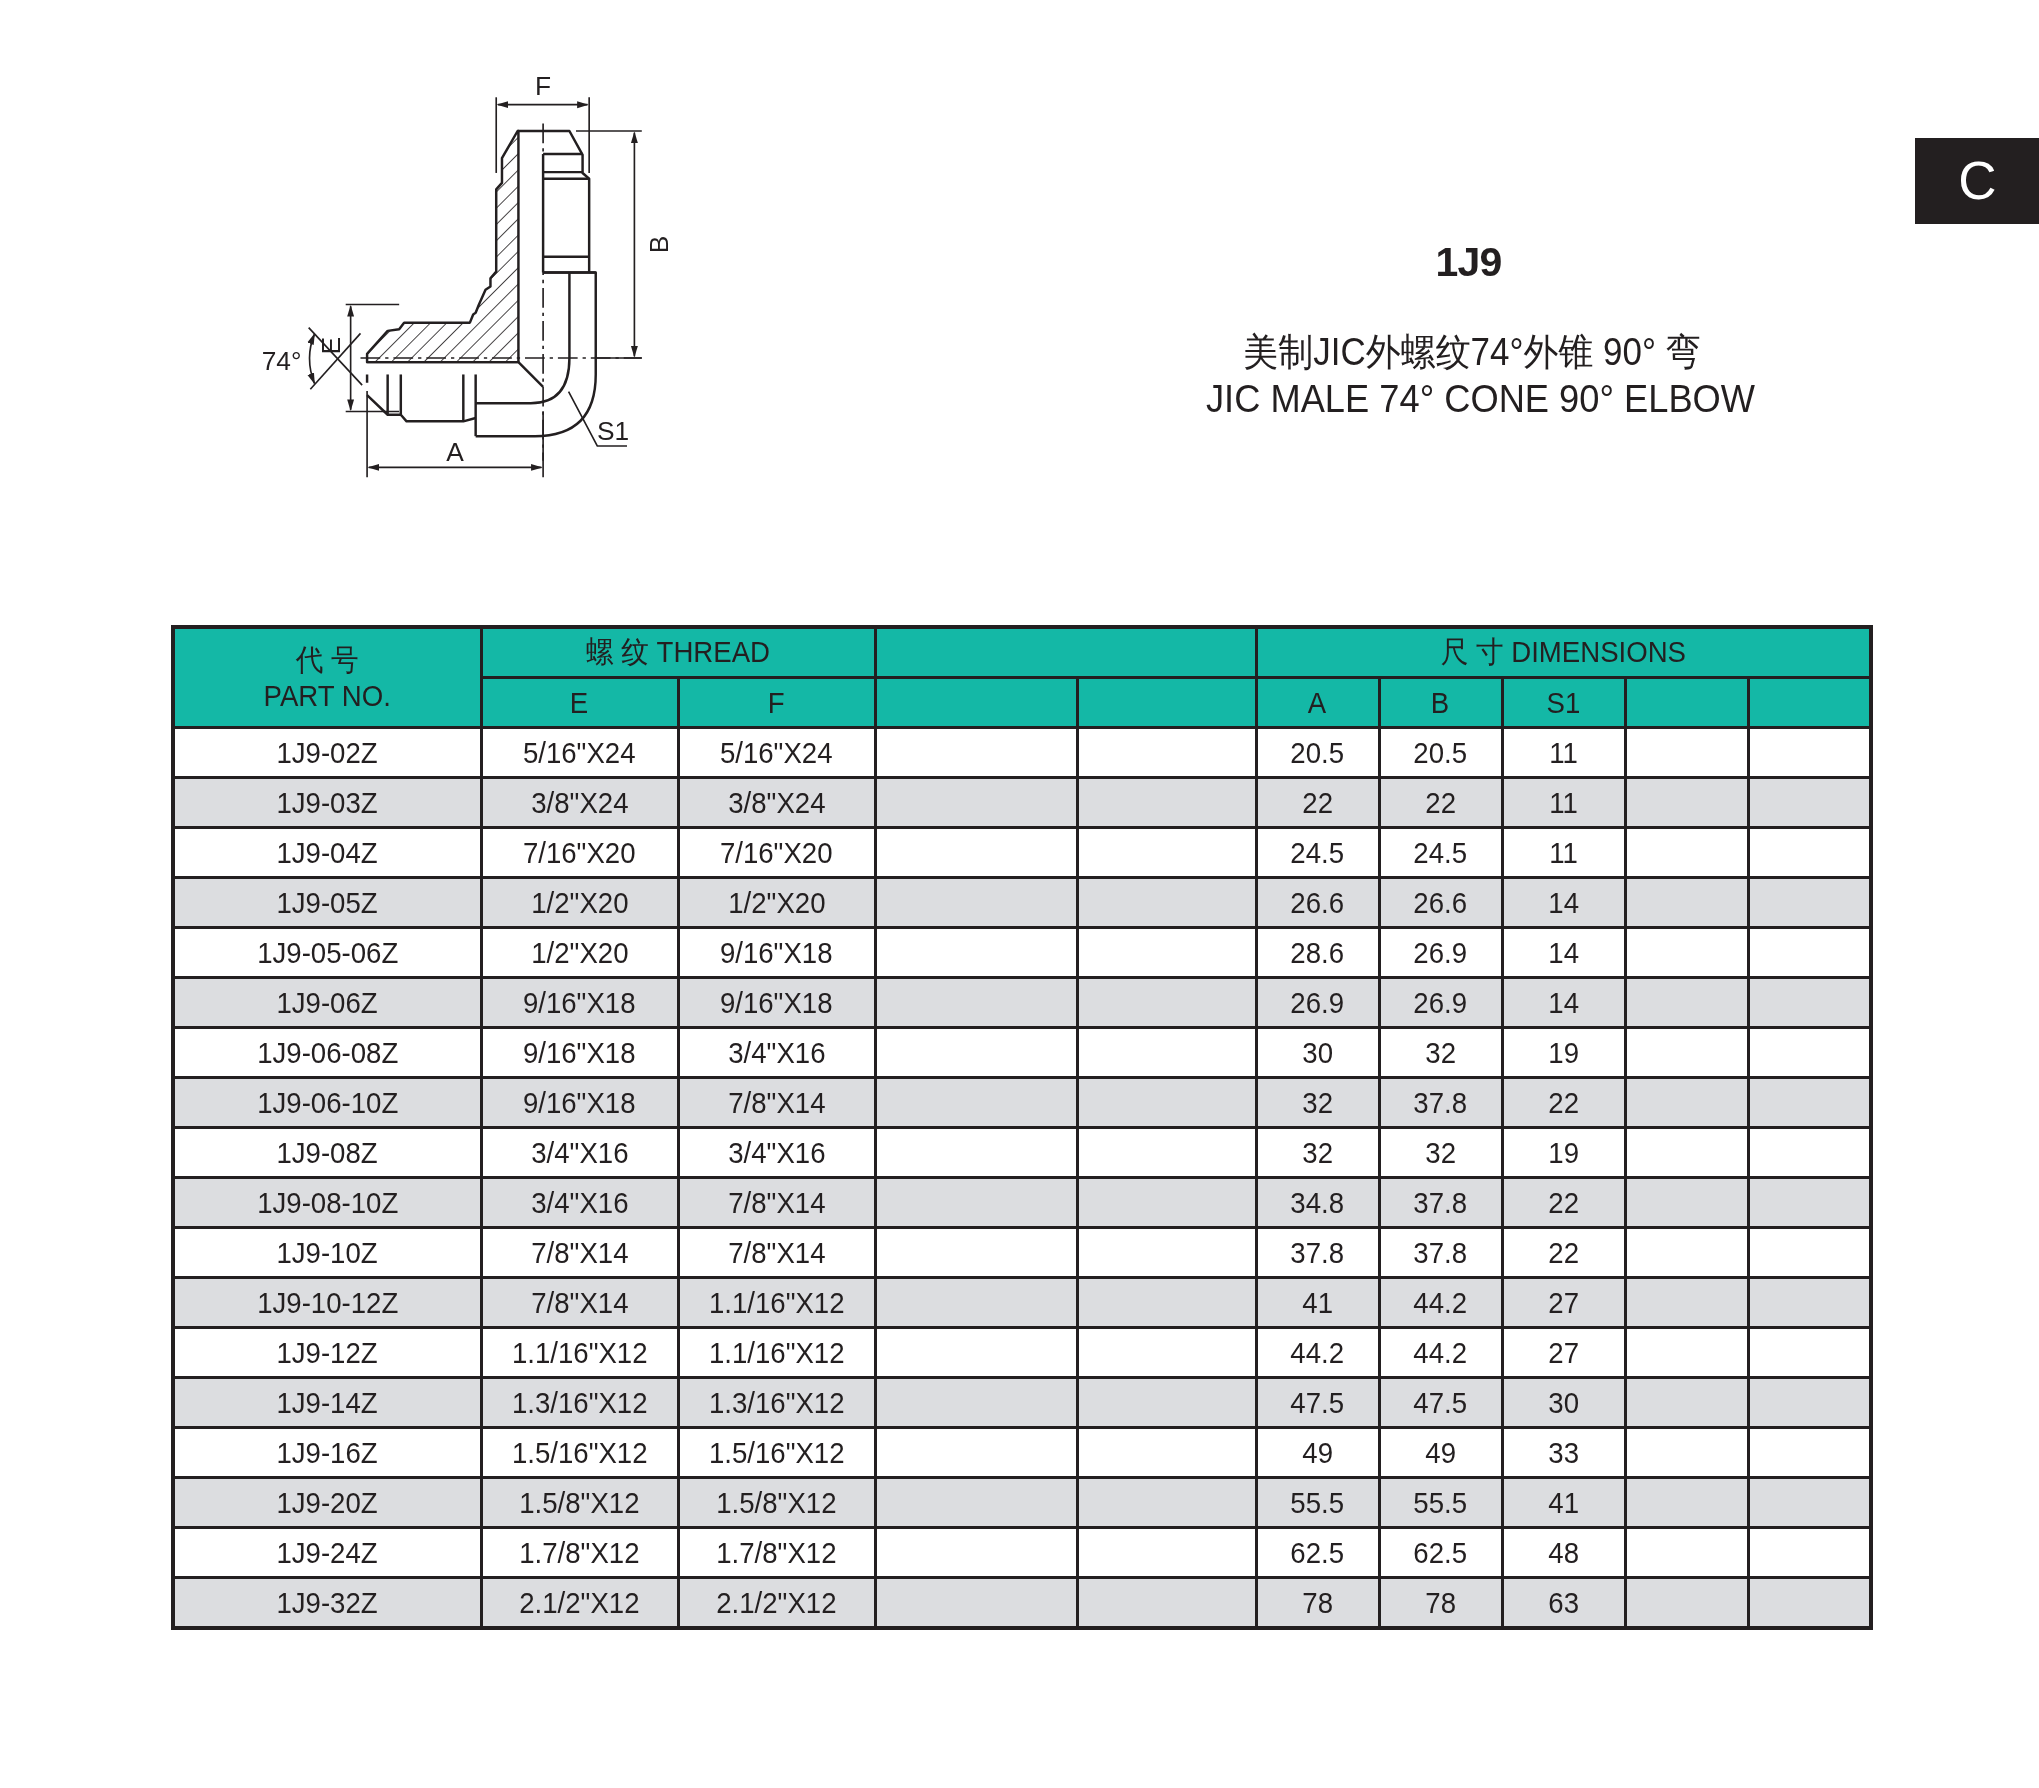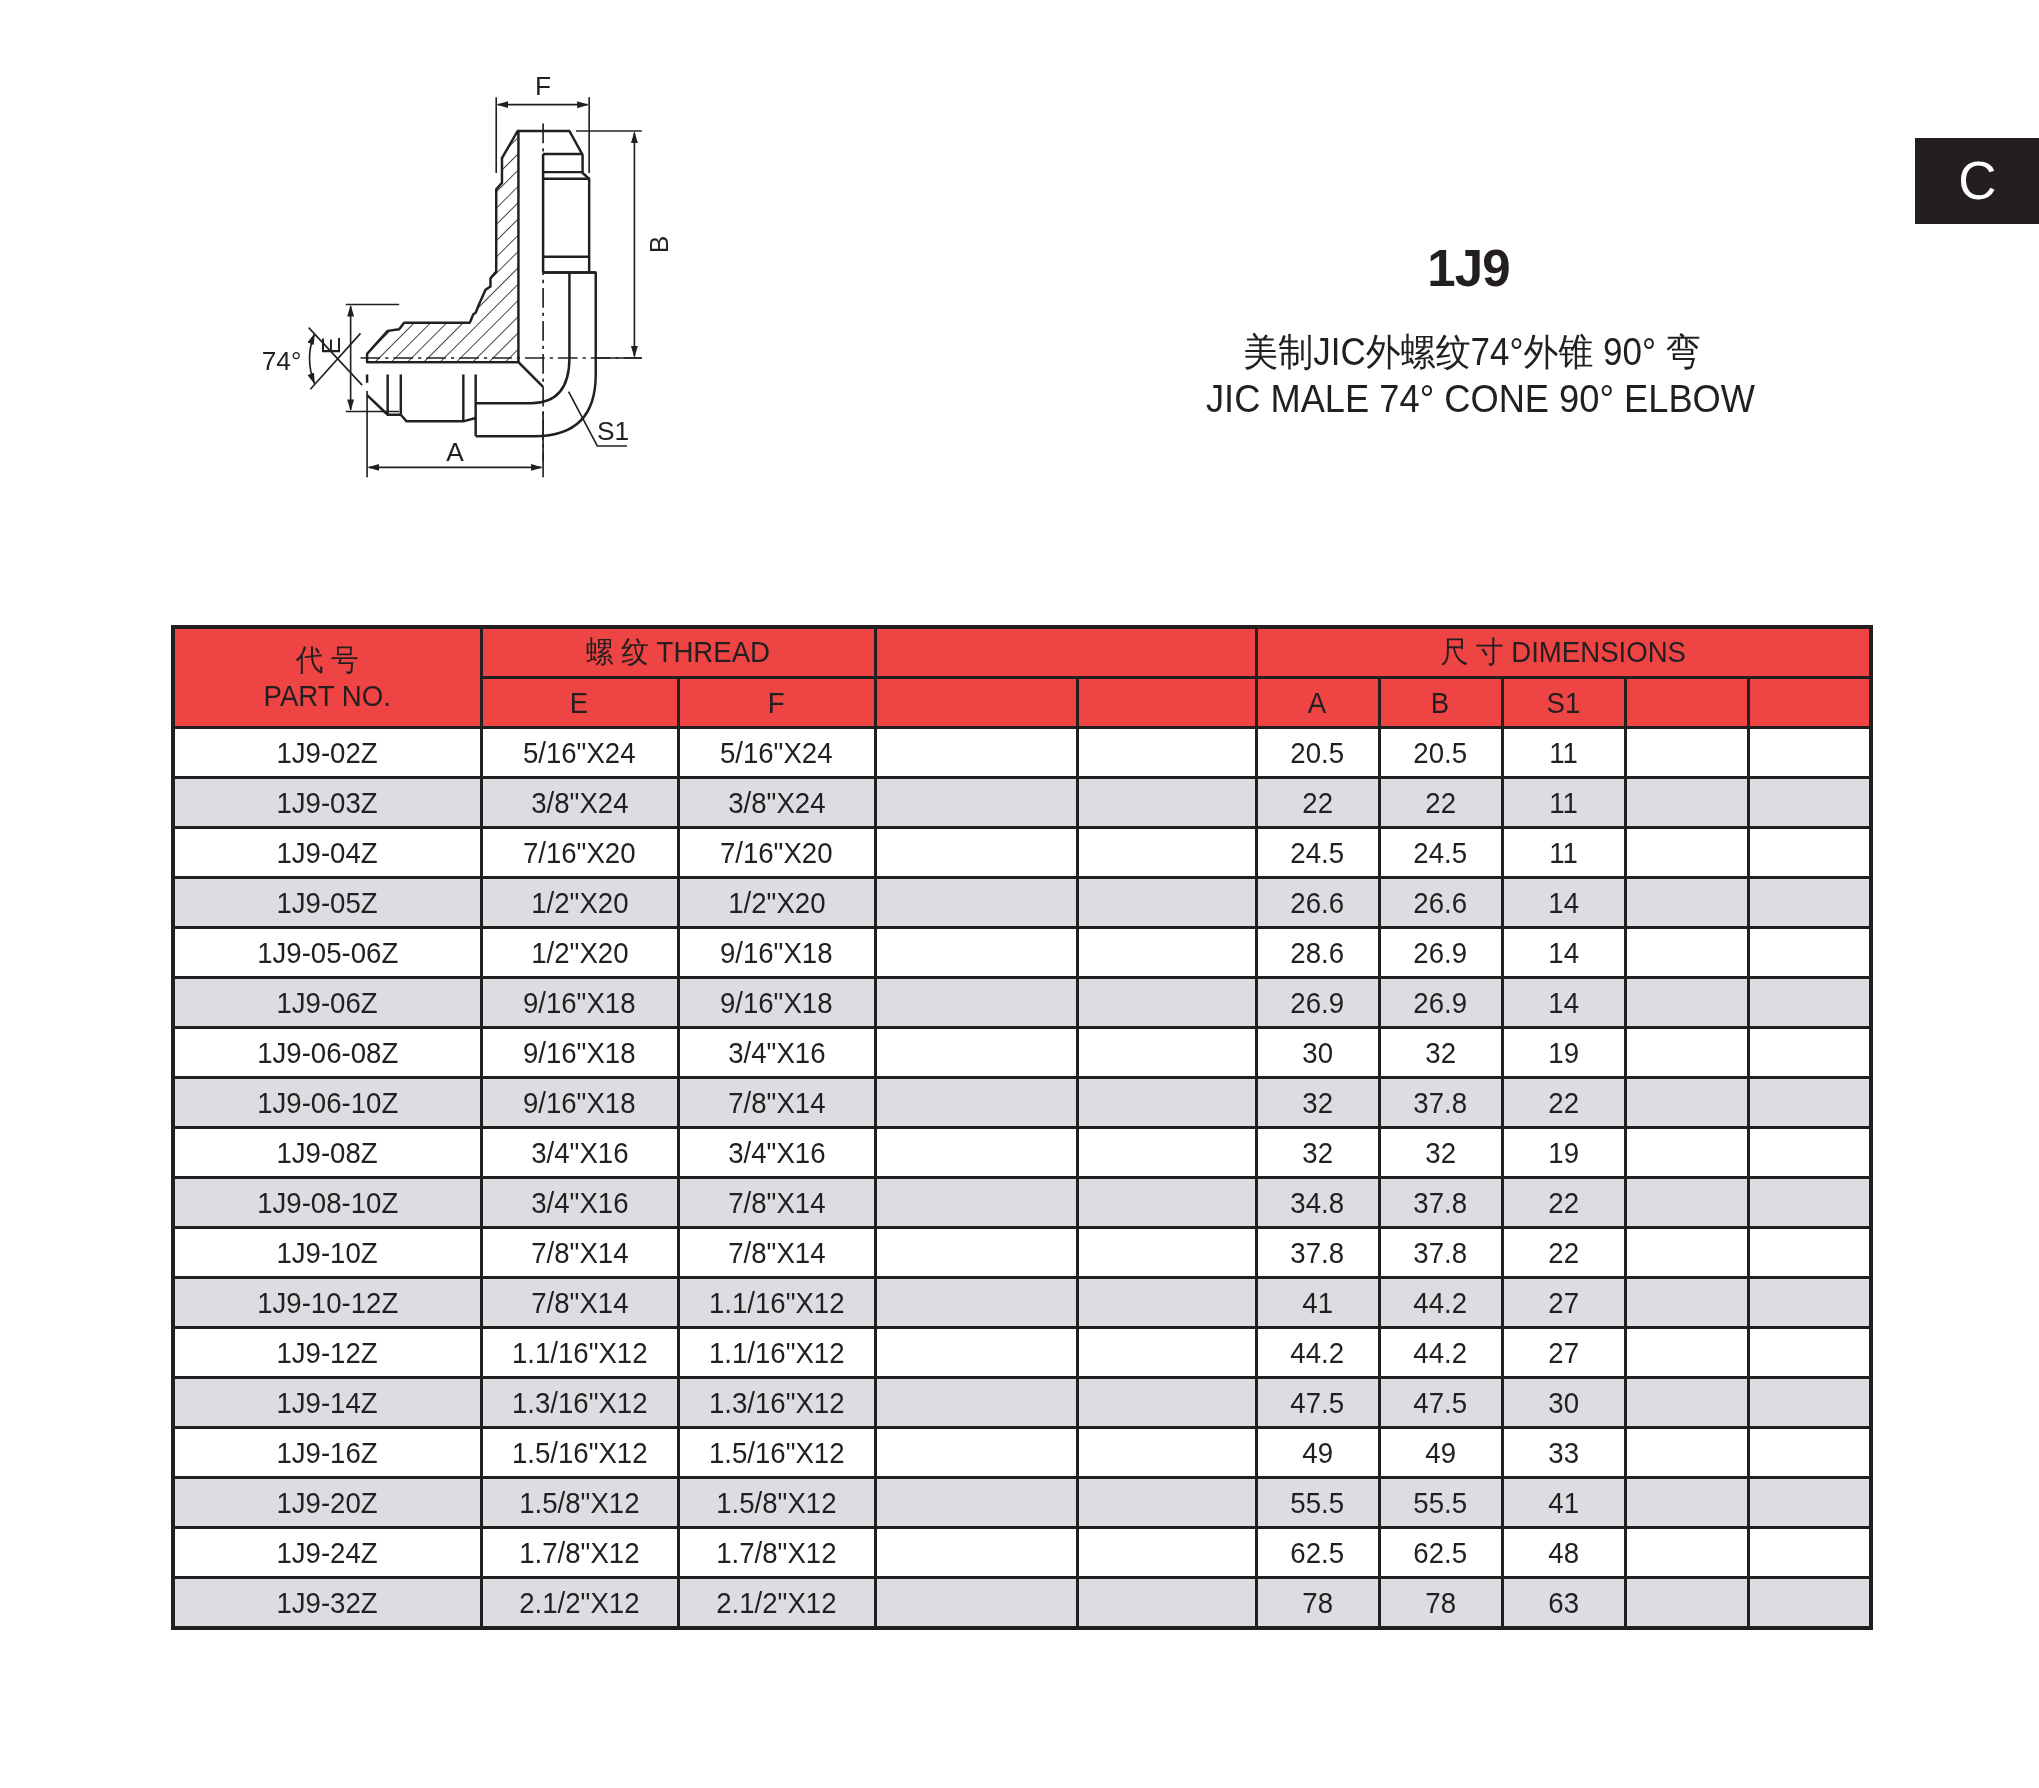--- a/index.html
+++ b/index.html
@@ -3,31 +3,31 @@
   <meta charset="utf-8">
   <style>
     html, body { margin: 0; padding: 0; background: #ffffff; }
     body { width: 2040px; height: 1789px; position: relative; overflow: hidden;
            font-family: "Liberation Sans", sans-serif; color: #231f20; }
     .drawing { position: absolute; left: 247px; top: 66px; width: 658px; height: 510px; }
     .tab-c { position: absolute; left: 1915px; top: 138px; width: 125px; height: 86px;
              background: #231f20; color: #ffffff; font-size: 53px; line-height: 86px;
              text-align: center; font-family: "Liberation Sans", sans-serif; }
     .title-code { position: absolute; left: 1382px; top: 239px; width: 173px; text-align: center;
-                  font-size: 51px; font-weight: bold; letter-spacing: -0.8px; }
+                  font-size: 41px; font-weight: bold; letter-spacing: -0.8px; }
     .title-cn { position: absolute; left: 1135px; top: 327px; width: 674px; text-align: center;
                 font-size: 38px; transform: scaleX(0.92); transform-origin: center; }
     .title-en { position: absolute; left: 1135px; top: 377px; width: 691px; text-align: center;
                 font-size: 39px; transform: scaleX(0.93); transform-origin: center; }
     table.spec { position: absolute; left: 171px; top: 625px; border-collapse: collapse;
                  table-layout: fixed; border: 4.1px solid #231f20; }
     table.spec td, table.spec th { border: 3.3px solid #231f20; padding: 0; text-align: center;
                  vertical-align: middle; font-weight: normal; font-size: 30px; overflow: hidden;
                  white-space: nowrap; }
-    table.spec th { background: #ef4444; height: 47px; }
+    table.spec th { background: #14b8a6; height: 47px; }
     table.spec tr.r td { height: 47px; }
     table.spec tr.odd td { background: #ffffff; }
     table.spec tr.even td { background: #dcdde0; }
     .cell-text { display: inline-block; transform: scaleX(0.92); }
     .hdr-part { line-height: 36px; }
   </style>
 </head>
 <body>
 
 <div class="tab-c">

